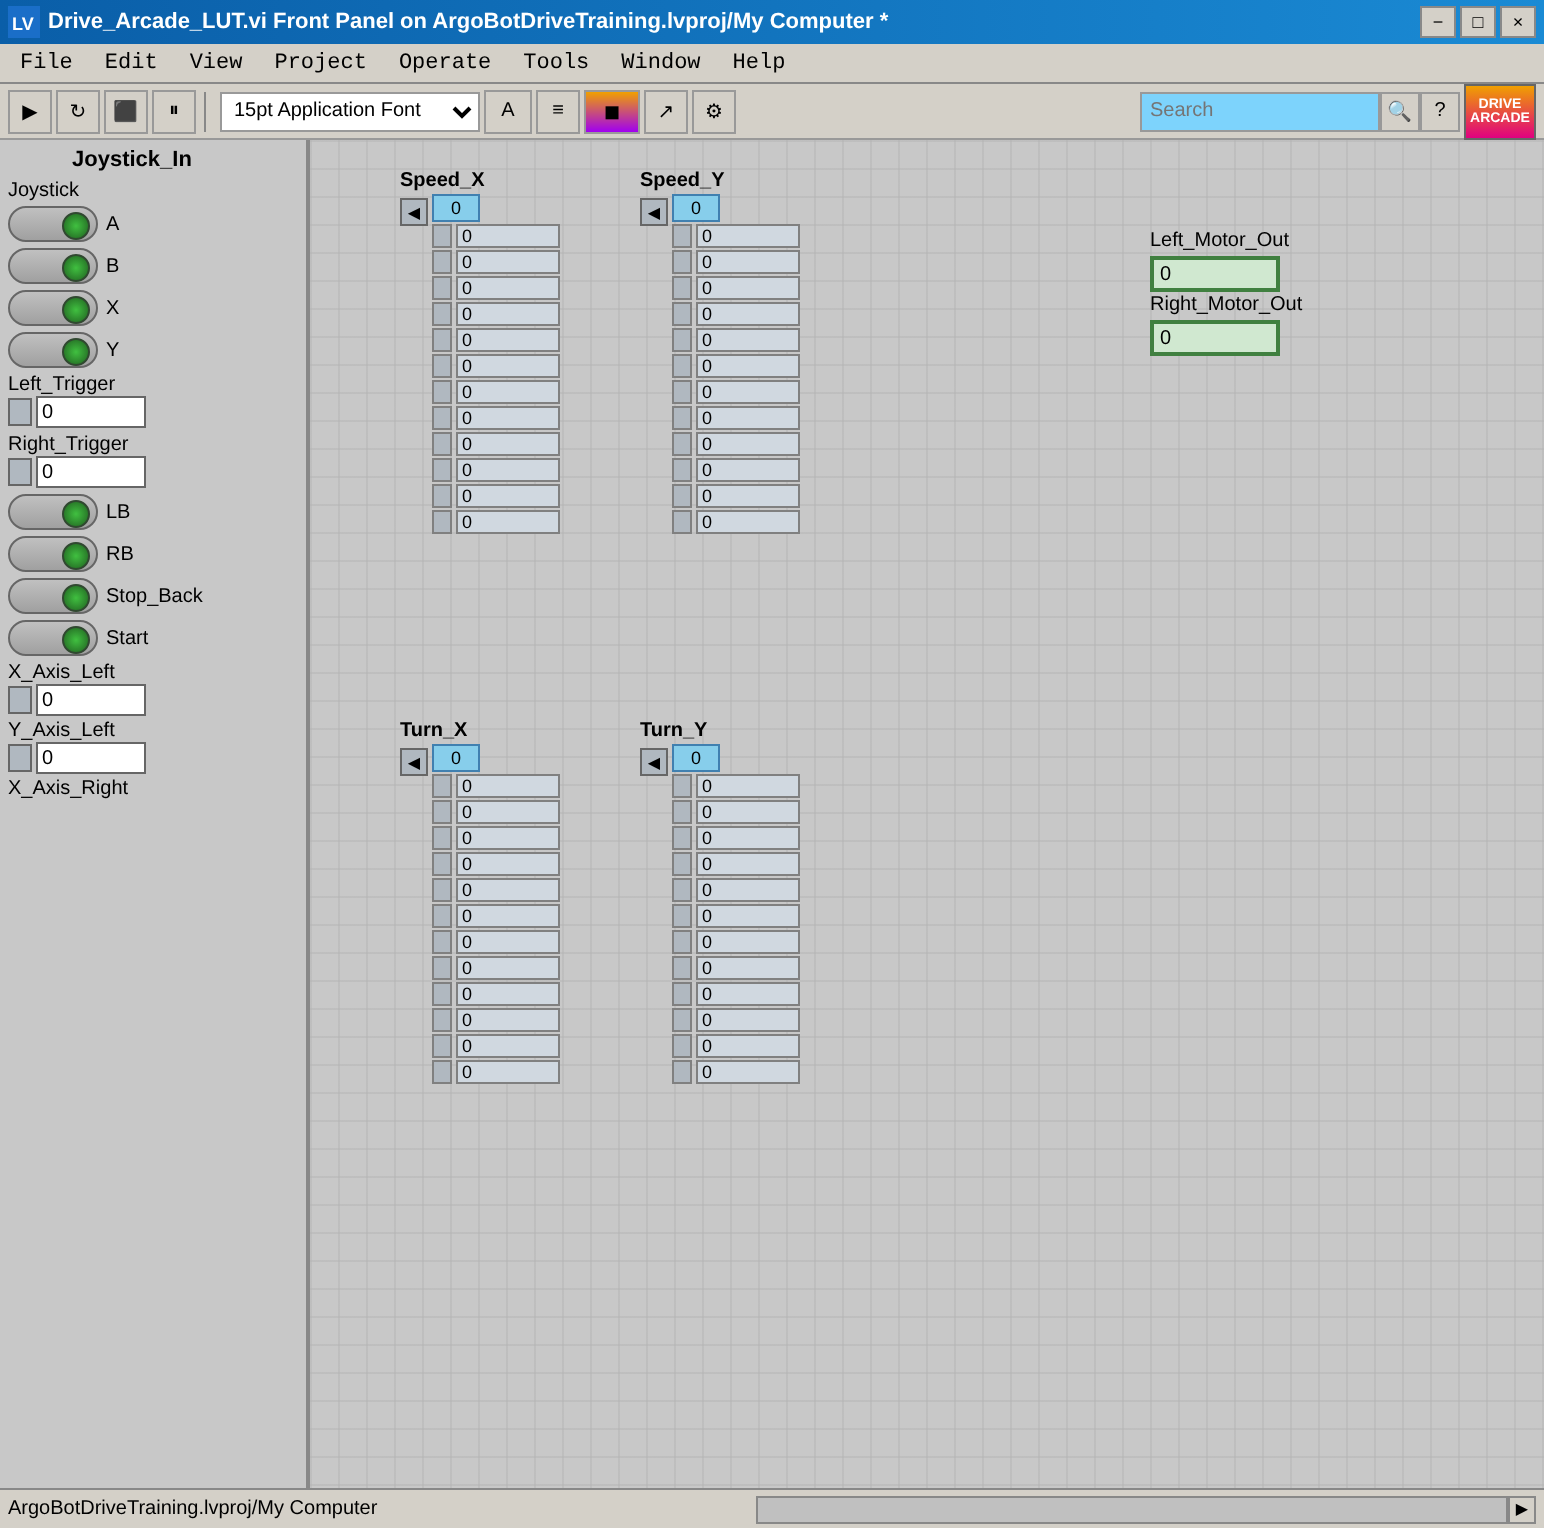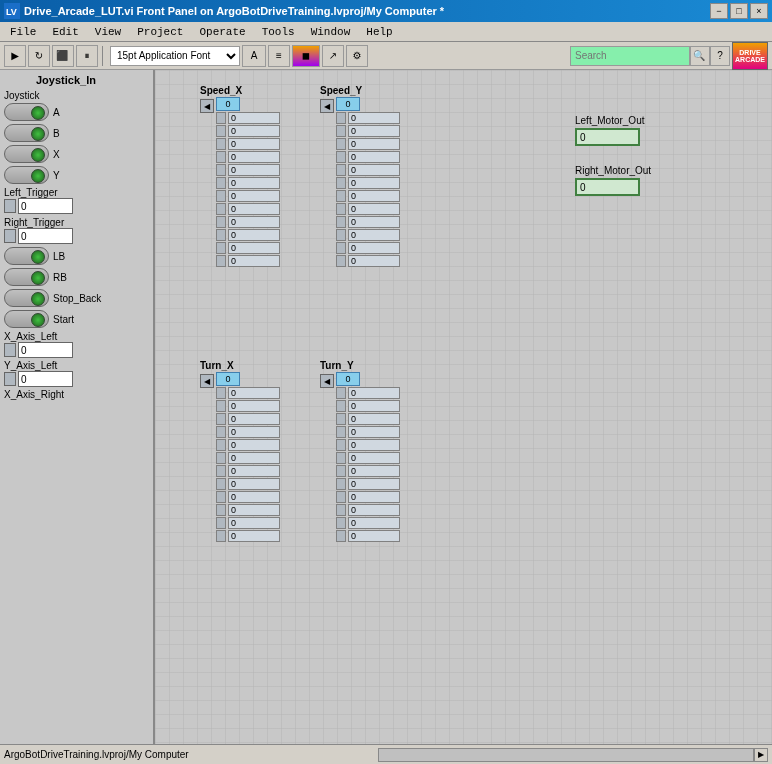--- a/index.html
+++ b/index.html
@@ -54,21 +54,21 @@
       width: 22px; height: 22px; background: #d4d0c8;
       border: 1px solid #999; display: flex; align-items: center;
       justify-content: center; font-size: 10px; cursor: pointer;
     }
     .tb-separator { width: 4px; height: 20px; border-left: 1px solid #888; margin: 0 2px; }
     .font-select {
       height: 20px; background: white; border: 1px solid #999;
       font-size: 10px; padding: 0 2px; width: 130px;
     }
     .search-box {
-      height: 20px; background: #86efac; border: 1px solid #999;
+      height: 20px; background: #7dd3fc; border: 1px solid #999;
       font-size: 10px; padding: 0 4px; width: 120px; margin-left: 4px;
     }
     .search-area { display: flex; align-items: center; margin-left: auto; }
     .search-icon-btn { width: 20px; height: 20px; background: #d4d0c8; border: 1px solid #999; display: flex; align-items: center; justify-content: center; font-size: 10px; cursor: pointer; }
 
     
     .main-area { display: flex; height: calc(764px - 22px - 20px - 28px - 20px); }
 
     
     .left-panel {
@@ -549,21 +549,21 @@
             </div>
         </div>
       </div>
     </div>
 
     <div style="position:absolute; left:420px; top:45px;">
       <div class="output-label">Left_Motor_Out</div>
       <div class="output-value">0</div>
     </div>
 
-    <div style="position:absolute; left:420px; top:95px;">
+    <div style="position:absolute; left:420px; top:77px;">
       <div class="output-label">Right_Motor_Out</div>
       <div class="output-value">0</div>
     </div>
 
   </div>
 </div>
 
 <div class="bottom-bar">
   <span class="bottom-path">ArgoBotDriveTraining.lvproj/My Computer</span>
   <div class="h-scrollbar"></div>

